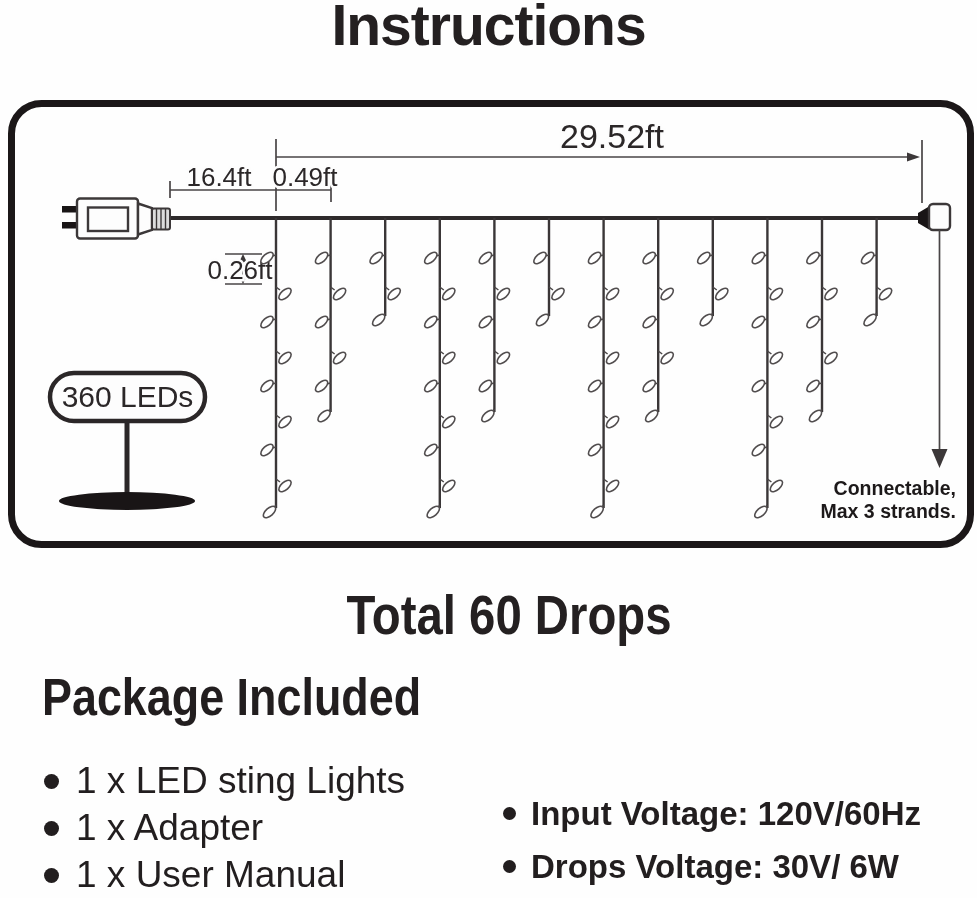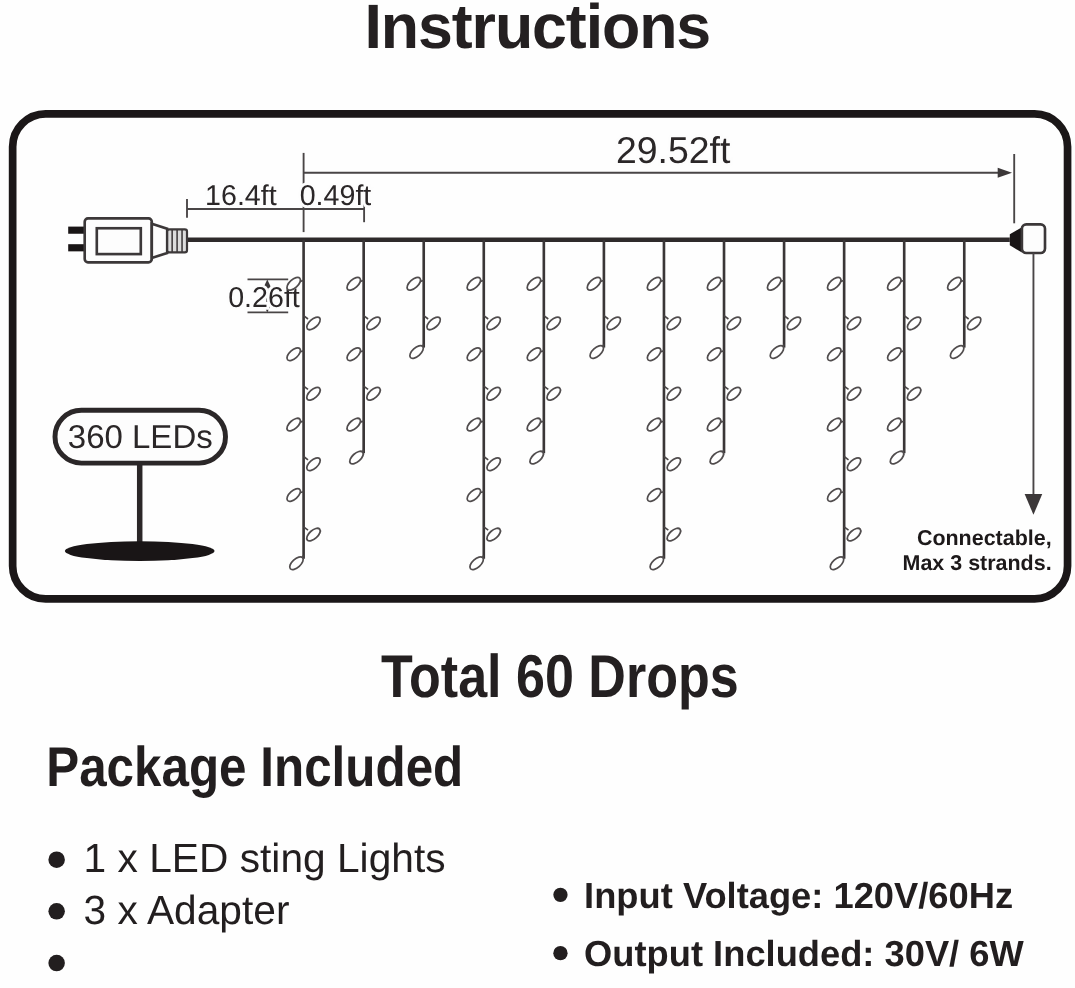--- a/index.html
+++ b/index.html
@@ -307,26 +307,27 @@
 </div>
 
 <div class="pkg-heading">Package Included</div>
 
 <div class="list-item pkg-item" style="top:759px;">
   <span class="dot"></span>
   <span>1 x LED sting Lights</span>
 </div>
 <div class="list-item pkg-item" style="top:806px;">
   <span class="dot"></span>
-  <span>3 x Adapter</span>
+  <span>1 x Adapter</span>
 </div>
 <div class="list-item pkg-item" style="top:853px;">
   <span class="dot"></span>
+  <span>1 x User Manual</span>
 </div>
 
 <div class="list-item spec-item" style="top:794px;">
   <span class="dot"></span>
   <span>Input Voltage: 120V/60Hz</span>
 </div>
 <div class="list-item spec-item" style="top:847px;">
   <span class="dot"></span>
-  <span>Output Included: 30V/ 6W</span>
+  <span>Drops Voltage: 30V/ 6W</span>
 </div>
 
 </body></html>

